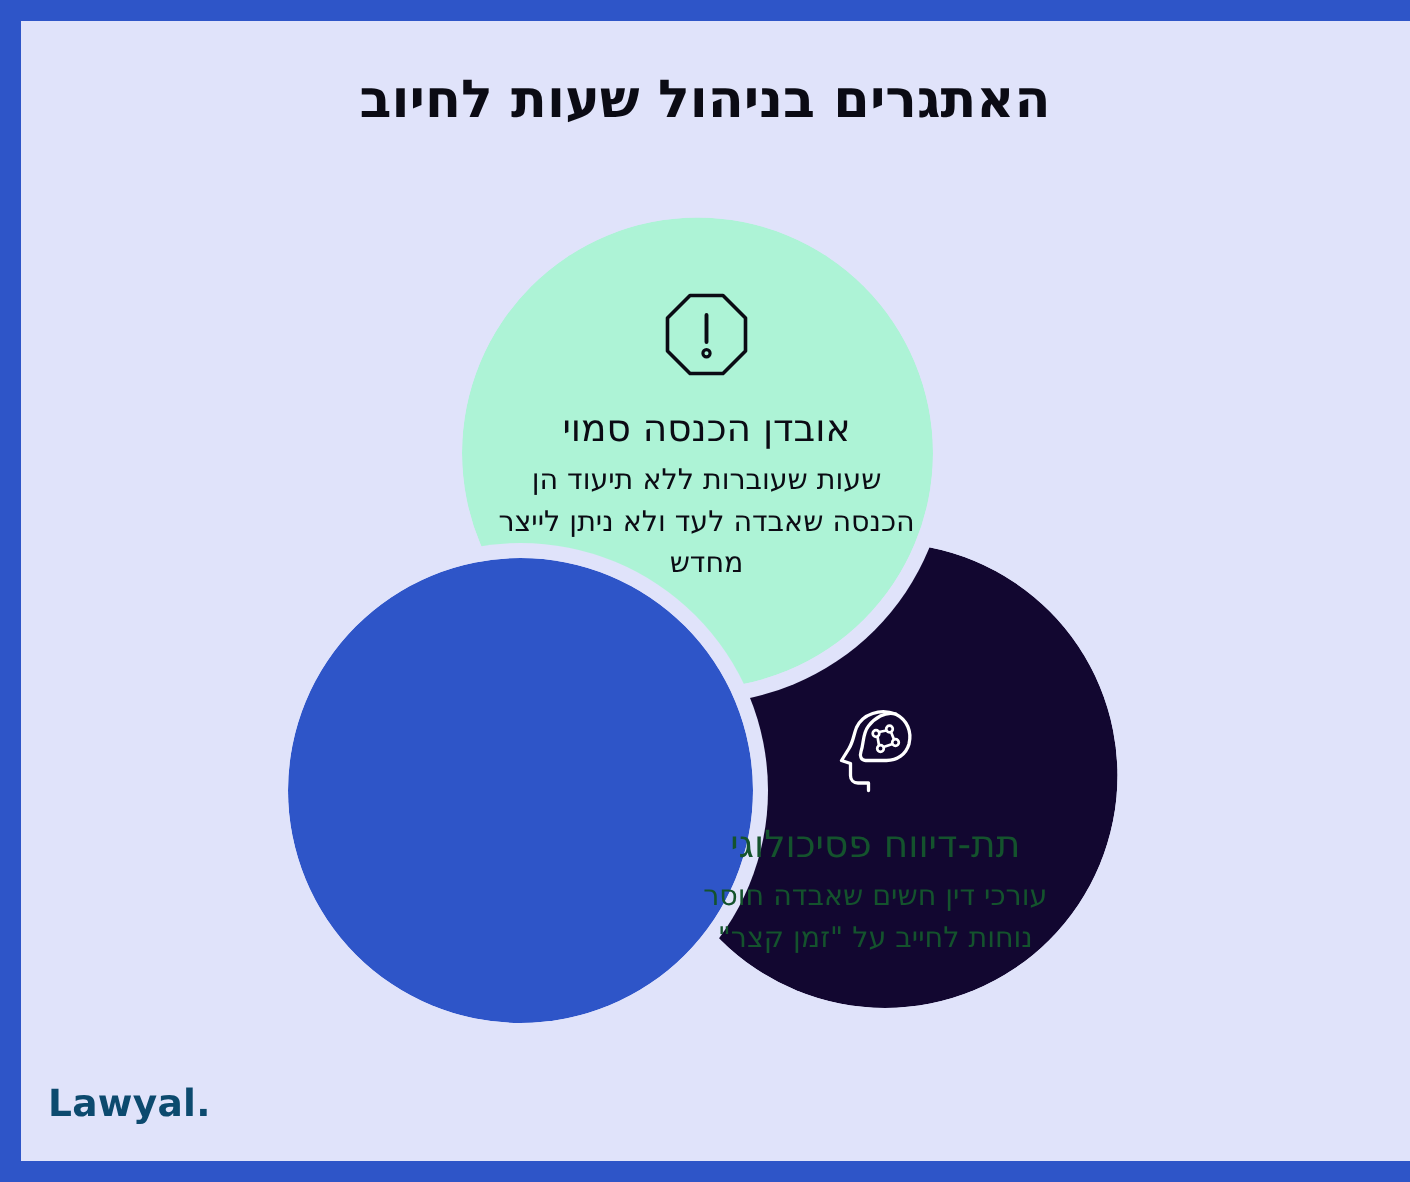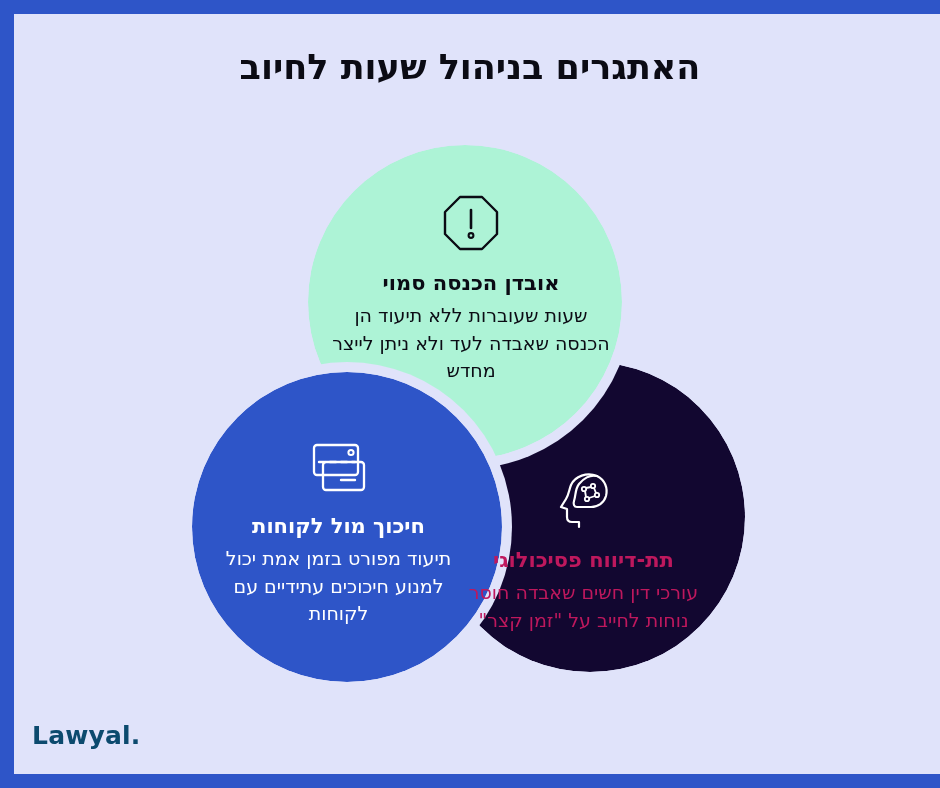--- a/index.html
+++ b/index.html
@@ -67,35 +67,35 @@
     direction: rtl;
     text-align: center;
     box-sizing: border-box;
   }
   .bubble .icon {
     display: block;
     margin: 0 auto;
     line-height: 0;
   }
   .bubble .b-title {
-    font-size: 21px;
-    font-weight: 700;
+    font-size: 25px;
+    font-weight: 400;
     line-height: 1.25;
     margin-top: 16px;
   }
   .bubble .b-body {
     font-size: 19px;
     font-weight: 400;
     line-height: 1.45;
     margin-top: 6px;
   }
 
   .bubble.green { color: #0B0B14; }
   .bubble.blue  { color: #FFFFFF; }
-  .bubble.dark  { color: #be185d; }
+  .bubble.dark  { color: #14532d; }
 
   #bubble-green { left: 317px; top: 178px; width: 280px; }
   #bubble-blue  { left: 192px; top: 427px; width: 265px; }
   #bubble-dark  { left: 437px; top: 455px; width: 265px; }
 
   
   #logo {
     position: absolute;
     left: 18px;
     bottom: 24px;
@@ -161,36 +161,20 @@
         <svg width="62" height="62" viewBox="0 0 62 62" xmlns="http://www.w3.org/2000/svg">
           <polygon points="20,5 42,5 57,20 57,42 42,57 20,57 5,42 5,20" fill="none" stroke="#0B0B14" stroke-width="2.4" stroke-linejoin="round"></polygon>
           <line x1="31" y1="18" x2="31" y2="36" stroke="#0B0B14" stroke-width="2.6" stroke-linecap="round"></line>
           <circle cx="31" cy="43.5" r="2.4" fill="none" stroke="#0B0B14" stroke-width="2.1"></circle>
         </svg>
       </span>
       <div class="b-title">אובדן הכנסה סמוי</div>
       <div class="b-body">שעות שעוברות ללא תיעוד הן הכנסה שאבדה לעד ולא ניתן לייצר מחדש</div>
     </div>
 
-    <div class="bubble blue" id="bubble-blue">
-      <span class="icon">
-        <svg width="62" height="56" viewBox="0 0 62 56" xmlns="http://www.w3.org/2000/svg">
-          <rect x="6" y="4" width="44" height="30" rx="3" ry="3" fill="none" stroke="#FFFFFF" stroke-width="2.3"></rect>
-          <circle cx="43" cy="11.5" r="2.6" fill="none" stroke="#FFFFFF" stroke-width="2"></circle>
-          <line x1="11" y1="21" x2="17" y2="21" stroke="#FFFFFF" stroke-width="2.4" stroke-linecap="round"></line>
-          <line x1="22" y1="21" x2="28" y2="21" stroke="#FFFFFF" stroke-width="2.4" stroke-linecap="round"></line>
-          <line x1="33" y1="21" x2="39" y2="21" stroke="#FFFFFF" stroke-width="2.4" stroke-linecap="round"></line>
-          <line x1="44" y1="21" x2="47" y2="21" stroke="#FFFFFF" stroke-width="2.4" stroke-linecap="round"></line>
-          <rect x="15" y="21" width="41" height="28" rx="3" ry="3" fill="none" stroke="#FFFFFF" stroke-width="2.3"></rect>
-          <line x1="33" y1="39" x2="47" y2="39" stroke="#FFFFFF" stroke-width="2.4" stroke-linecap="round"></line>
-        </svg>
-      </span>
-      <div class="b-title">חיכוך מול לקוחות</div>
-      <div class="b-body">תיעוד מפורט בזמן אמת יכול למנוע חיכוכים עתידיים עם לקוחות</div>
-    </div>
 
     <div class="bubble dark" id="bubble-dark">
       <span class="icon">
         <svg width="62" height="62" viewBox="0 0 62 62" xmlns="http://www.w3.org/2000/svg">
           <path d="M44 7 C34 3 22 7 18 16 C16 21 16 25 13 30 L8 38 L14 40 L14 48 C14 51 16 53 19 53 L26 53 L26 58" fill="none" stroke="#FFFFFF" stroke-width="2.2" stroke-linecap="round" stroke-linejoin="round"></path>
           <path d="M44 7 C52 11 55 19 53 27 C51 34 45 38 38 38 L24 38 C21 38 20 35 21 32 C23 26 22 20 26 15 C30 10 37 5 44 7 Z" fill="none" stroke="#FFFFFF" stroke-width="2.2" stroke-linejoin="round"></path>
           <circle cx="31" cy="20" r="2.2" fill="none" stroke="#FFFFFF" stroke-width="1.8"></circle>
           <circle cx="40" cy="17" r="2.2" fill="none" stroke="#FFFFFF" stroke-width="1.8"></circle>
           <circle cx="44" cy="26" r="2.2" fill="none" stroke="#FFFFFF" stroke-width="1.8"></circle>
           <circle cx="34" cy="30" r="2.2" fill="none" stroke="#FFFFFF" stroke-width="1.8"></circle>

